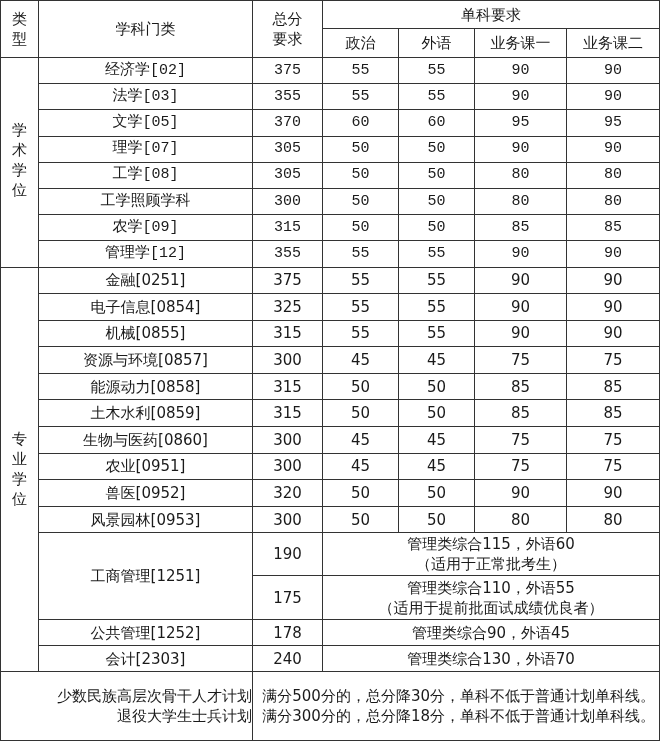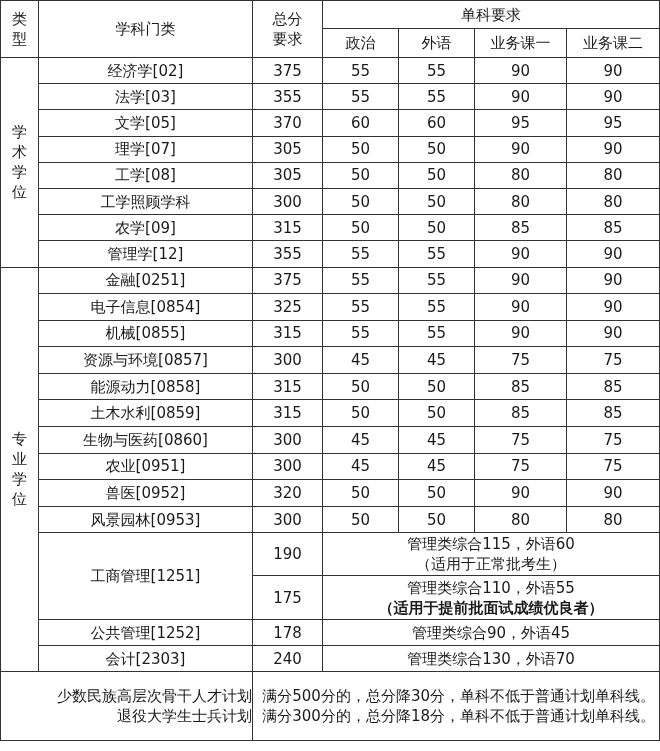--- a/index.html
+++ b/index.html
@@ -15,21 +15,21 @@
     border: 1.5px solid #333333;
     text-align: center;
     vertical-align: middle;
     padding: 0;
     font-weight: normal;
     line-height: 20px;
     overflow: hidden;
   }
   .score-table tr.hdr1 > * { height: 27px; }
   .score-table tr.hdr2 > * { height: 28px; }
-  .score-table tr.row-a > td { height: 25.2px; }
+  .score-table tr.row-a > td { height: 25.2px; font-family: Liberation Mono, monospace; }
   .score-table tr.row-p > td { height: 25.6px; }
   .score-table tr.row-mba1 > td { height: 42px; }
   .score-table tr.row-mba2 > td { height: 43px; }
   .score-table tr.row-pub > td { height: 25px; margin-top: 12px; }
   .score-table tr.row-acc > td { height: 25px; }
   .score-table tr.row-last > td { height: 68px; text-align: right; }
   .type-cell { line-height: 28px; }
   .type-cell span { display: block; }
   .note-cell { line-height: 22px; }
   .plan-cell { line-height: 22px; }
@@ -234,21 +234,21 @@
         <td>190</td>
         <td colspan="4" class="note-cell">
           <span style="display: block;">管理类综合115，外语60</span>
           <span style="display: block;">（适用于正常批考生）</span>
         </td>
       </tr>
       <tr class="row-mba2">
         <td>175</td>
         <td colspan="4" class="note-cell">
           <span style="display: block;">管理类综合110，外语55</span>
-          <span style="display: block; font-weight: bold;">（适用于提前批面试成绩优良者）</span>
+          <span style="display: block;">（适用于提前批面试成绩优良者）</span>
         </td>
       </tr>
       <tr class="row-pub">
         <td>公共管理[1252]</td>
         <td>178</td>
         <td colspan="4">管理类综合90，外语45</td>
       </tr>
       <tr class="row-acc">
         <td>会计[2303]</td>
         <td>240</td>

